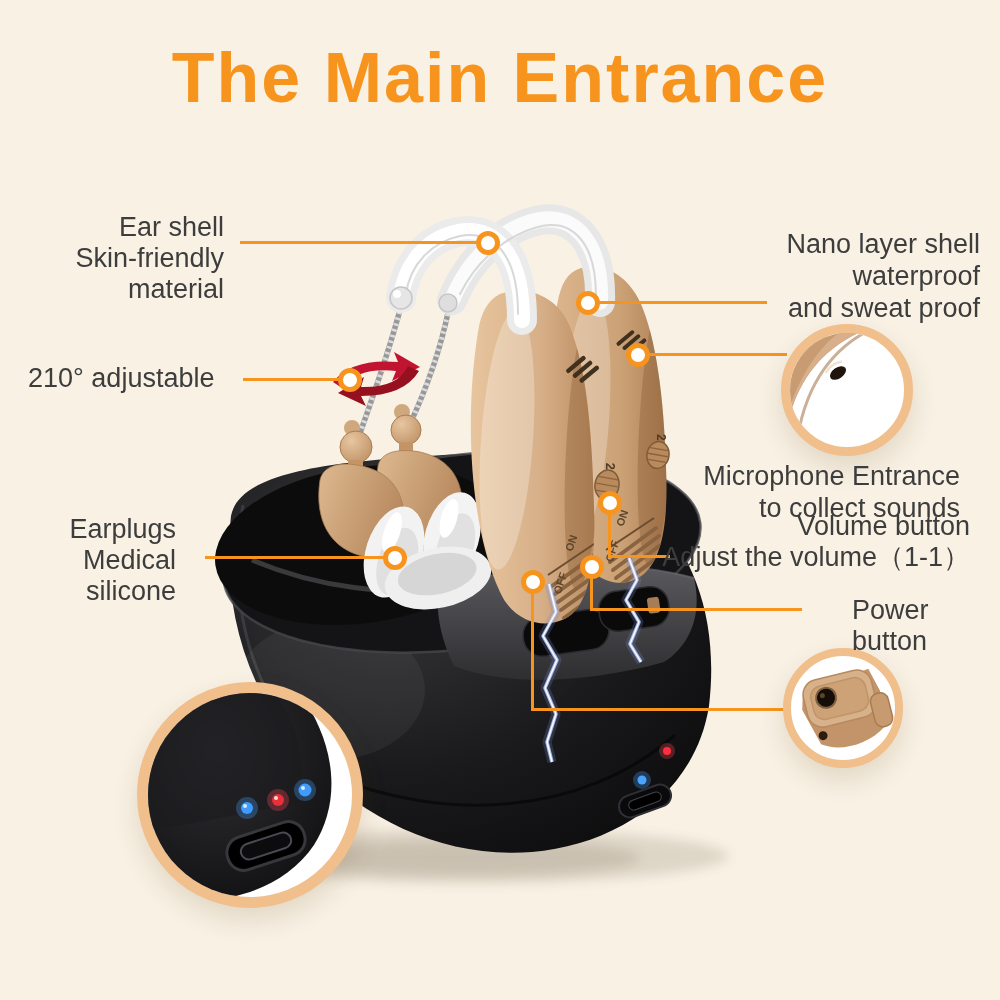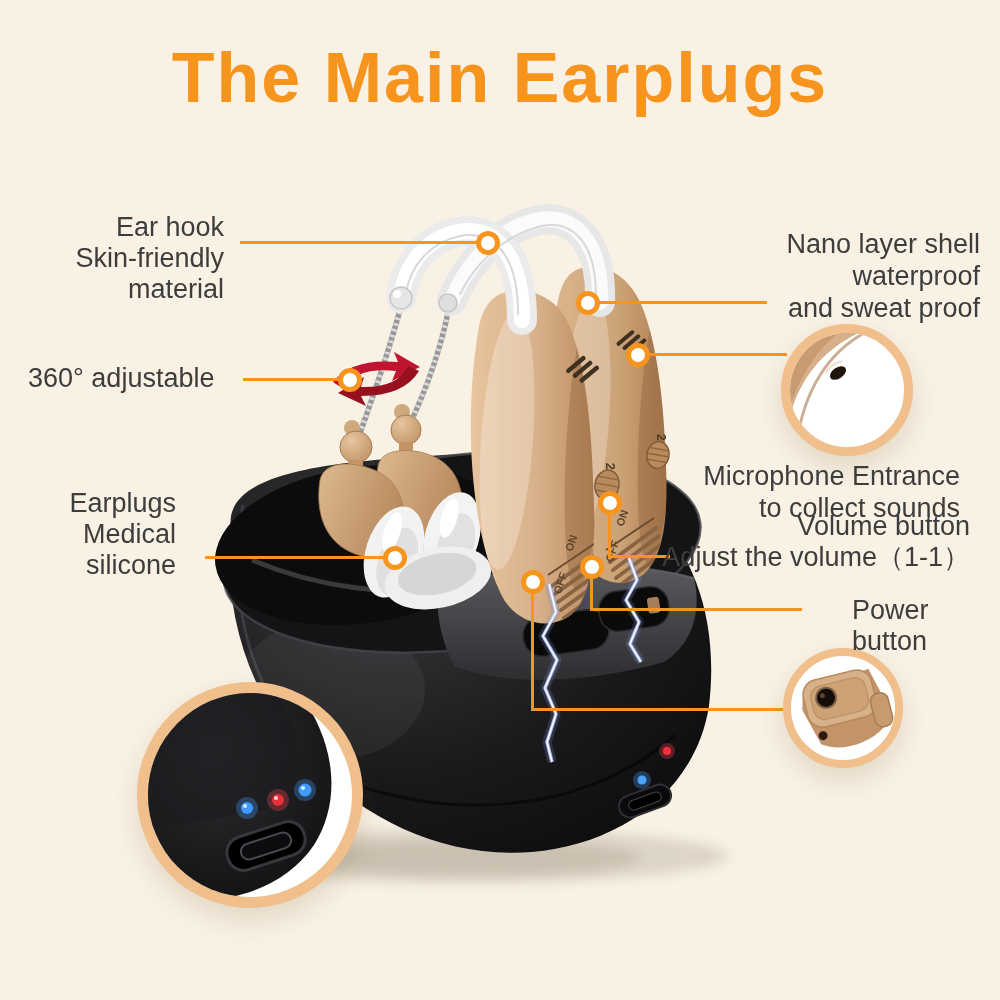--- a/index.html
+++ b/index.html
@@ -30,21 +30,21 @@
     box-shadow:0 12px 26px rgba(96,64,22,.14);
   }
   .inset svg{display:block}
   .inset-bl{left:137px;top:682px;width:204px;height:204px;border-width:11px}
   .inset-tr{left:781px;top:324px;width:114px;height:114px}
   .inset-br{left:783px;top:648px;width:104px;height:104px;border-width:8px}
 </style>
 </head>
 <body>
 
-<h1 class="page-title">The Main Earplugs</h1>
+<h1 class="page-title">The Main Entrance</h1>
 
 <svg class="illustration" width="1000" height="1000" viewBox="0 0 1000 1000">
   <defs>
     <radialGradient id="caseG" cx="0.33" cy="0.28" r="0.95">
       <stop offset="0" stop-color="#3a3a3e"></stop>
       <stop offset="0.55" stop-color="#1a1a1c"></stop>
       <stop offset="1" stop-color="#09090a"></stop>
     </radialGradient>
     <linearGradient id="deckG" x1="0" y1="0" x2="0" y2="1">
       <stop offset="0" stop-color="#5a5a5e"></stop>
@@ -255,33 +255,33 @@
 
 <div class="marker" style="left:476px;top:231px"></div>
 <div class="marker" style="left:576px;top:291px"></div>
 <div class="marker" style="left:338px;top:368px"></div>
 <div class="marker" style="left:626px;top:343px"></div>
 <div class="marker" style="left:383px;top:546px"></div>
 <div class="marker" style="left:598px;top:491px"></div>
 <div class="marker" style="left:580px;top:555px"></div>
 <div class="marker" style="left:521px;top:570px"></div>
 
-<div class="label ta-r" style="left:16px;top:212px;width:208px">Ear hook
+<div class="label ta-r" style="left:16px;top:212px;width:208px">Ear shell
 Skin-friendly
 material</div>
 <div class="label ta-r" style="right:20px;top:229px;width:320px;line-height:1.18">Nano layer shell
 waterproof
 and sweat proof</div>
-<div class="label" style="left:28px;top:363px">360° adjustable</div>
+<div class="label" style="left:28px;top:363px">210° adjustable</div>
 <div class="label ta-r" style="right:40px;top:461px;width:340px;line-height:1.18">Microphone Entrance
 to collect sounds</div>
 <div class="label ta-r" style="right:30px;top:511px;width:400px;line-height:1.16">Volume button
 Adjust the volume（1-1）</div>
 <div class="label" style="left:852px;top:595px">Power button</div>
-<div class="label ta-r" style="left:16px;top:488px;width:160px">Earplugs
+<div class="label ta-r" style="left:16px;top:514px;width:160px">Earplugs
 Medical
 silicone</div>
 
 <div class="inset inset-bl">
   <svg width="204" height="204" viewBox="0 0 204 204">
     <path d="M -8 -8 L 146 -8 C 186 44 196 104 166 152 C 136 196 78 214 18 206 L -8 200 Z" fill="url(#blkG)"></path>
     <path d="M -8 -8 L 120 -8 C 150 30 160 70 150 110 L -8 140 Z" fill="#1c1c1f" opacity="0.65"></path>
     <circle cx="99" cy="115" r="11" fill="#4aa3ff" opacity="0.3"></circle>
       <circle cx="99" cy="115" r="6" fill="#3f9bff"></circle>
       <circle cx="97" cy="113" r="2" fill="#dbeaff"></circle>

